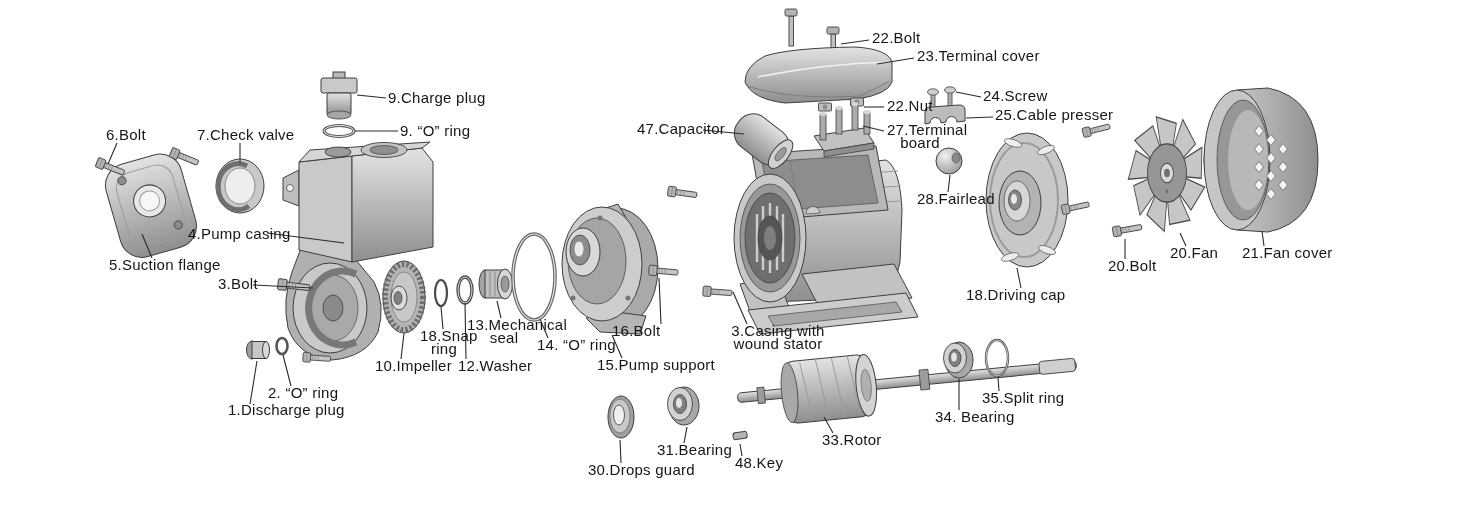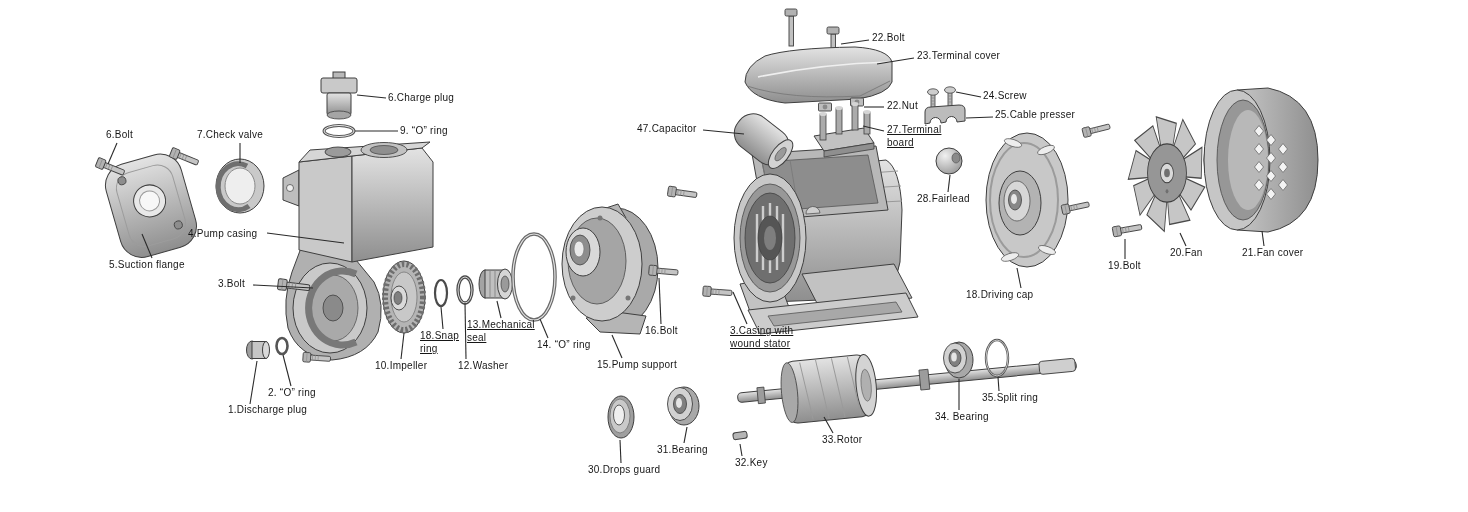--- a/index.html
+++ b/index.html
@@ -1,21 +1,21 @@
 <!DOCTYPE html>
 <html><head>
 <meta charset="utf-8">
 <style>
   html,body{margin:0;padding:0;background:#ffffff;}
   .canvas{position:relative;width:1468px;height:512px;background:#ffffff;overflow:hidden;
           font-family:"Liberation Sans", sans-serif;}
   .art{position:absolute;left:0;top:0;}
-  .part-label{position:absolute;font-size:10px;line-height:13px;color:#161616;
+  .part-label{position:absolute;font-size:15px;line-height:13px;color:#161616;
               white-space:pre-line;letter-spacing:.25px;}
-  .center{text-align:left;text-decoration:underline;}
+  .center{text-align:center;}
 </style>
 </head>
 <body>
 
 <div class="canvas">
 
 <svg class="art" width="1468" height="512" viewBox="0 0 1468 512">
   <defs>
     <linearGradient id="gv" x1="0" y1="0" x2="0" y2="1">
       <stop offset="0" stop-color="#e3e3e3"></stop>
@@ -348,46 +348,46 @@
   </g>
 </svg>
 
 <div class="part-label" style="left:228px;top:403px">1.Discharge plug</div>
 <div class="part-label" style="left:268px;top:386px">2. “O” ring</div>
 <div class="part-label" style="left:218px;top:277px">3.Bolt</div>
 <div class="part-label" style="left:188px;top:227px">4.Pump casing</div>
 <div class="part-label" style="left:109px;top:258px">5.Suction flange</div>
 <div class="part-label" style="left:106px;top:128px">6.Bolt</div>
 <div class="part-label" style="left:197px;top:128px">7.Check valve</div>
-<div class="part-label" style="left:388px;top:91px">6.Charge plug</div>
+<div class="part-label" style="left:388px;top:91px">9.Charge plug</div>
 <div class="part-label" style="left:400px;top:124px">9. “O” ring</div>
 <div class="part-label" style="left:375px;top:359px">10.Impeller</div>
 <div class="part-label center" style="left:420px;top:329px;width:48px">18.Snap
 ring</div>
 <div class="part-label" style="left:458px;top:359px">12.Washer</div>
 <div class="part-label center" style="left:467px;top:318px;width:74px">13.Mechanical
 seal</div>
 <div class="part-label" style="left:537px;top:338px">14. “O” ring</div>
 <div class="part-label" style="left:597px;top:358px">15.Pump support</div>
-<div class="part-label" style="left:645px;top:324px">16.Bolt</div>
+<div class="part-label" style="left:612px;top:324px">16.Bolt</div>
 <div class="part-label center" style="left:730px;top:324px;width:96px">3.Casing with
 wound stator</div>
 <div class="part-label" style="left:966px;top:288px">18.Driving cap</div>
-<div class="part-label" style="left:1108px;top:259px">19.Bolt</div>
+<div class="part-label" style="left:1108px;top:259px">20.Bolt</div>
 <div class="part-label" style="left:1170px;top:246px">20.Fan</div>
 <div class="part-label" style="left:1242px;top:246px">21.Fan cover</div>
 <div class="part-label" style="left:872px;top:31px">22.Bolt</div>
 <div class="part-label" style="left:917px;top:49px">23.Terminal cover</div>
 <div class="part-label" style="left:983px;top:89px">24.Screw</div>
 <div class="part-label" style="left:995px;top:108px">25.Cable presser</div>
 <div class="part-label" style="left:887px;top:99px">22.Nut</div>
 <div class="part-label center" style="left:887px;top:123px;width:66px">27.Terminal
 board</div>
 <div class="part-label" style="left:917px;top:192px">28.Fairlead</div>
 <div class="part-label" style="left:637px;top:122px">47.Capacitor</div>
 <div class="part-label" style="left:588px;top:463px">30.Drops guard</div>
 <div class="part-label" style="left:657px;top:443px">31.Bearing</div>
-<div class="part-label" style="left:735px;top:456px">32.Key</div>
+<div class="part-label" style="left:735px;top:456px">48.Key</div>
 <div class="part-label" style="left:822px;top:433px">33.Rotor</div>
 <div class="part-label" style="left:935px;top:410px">34. Bearing</div>
 <div class="part-label" style="left:982px;top:391px">35.Split ring</div>
 
 </div>
 
 </body></html>

